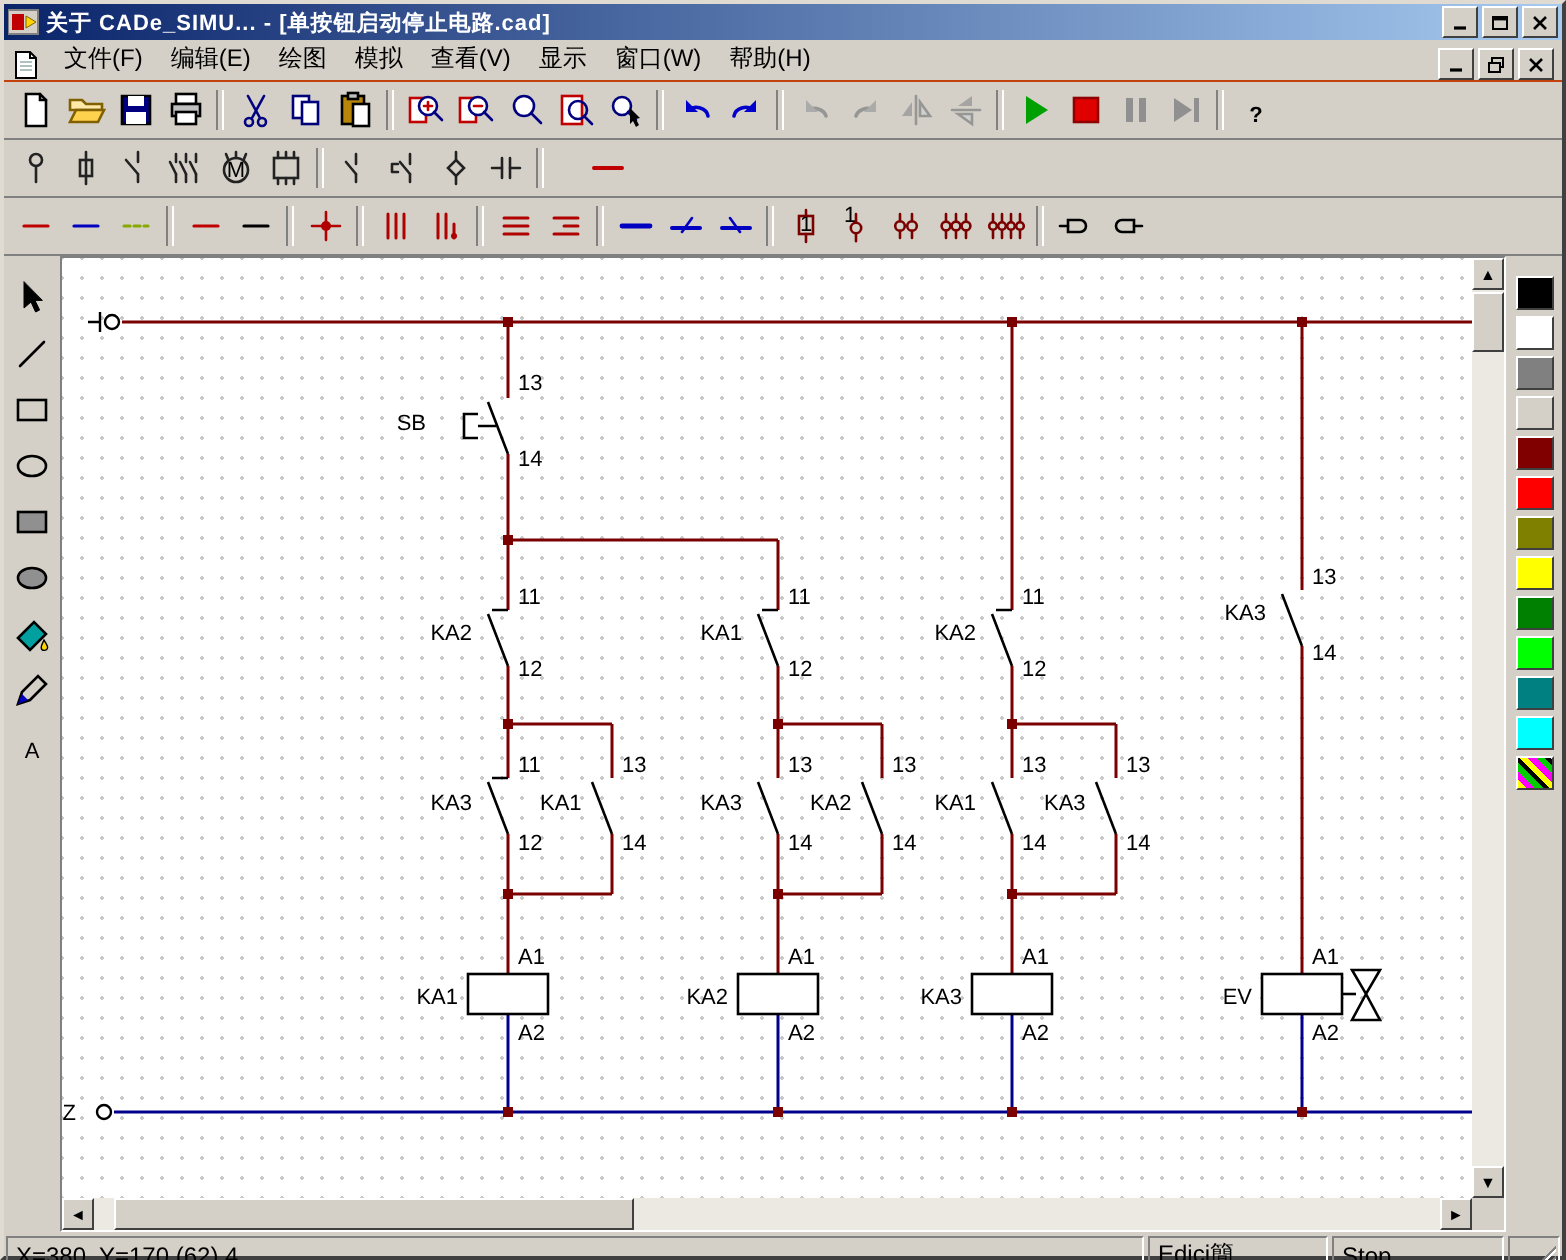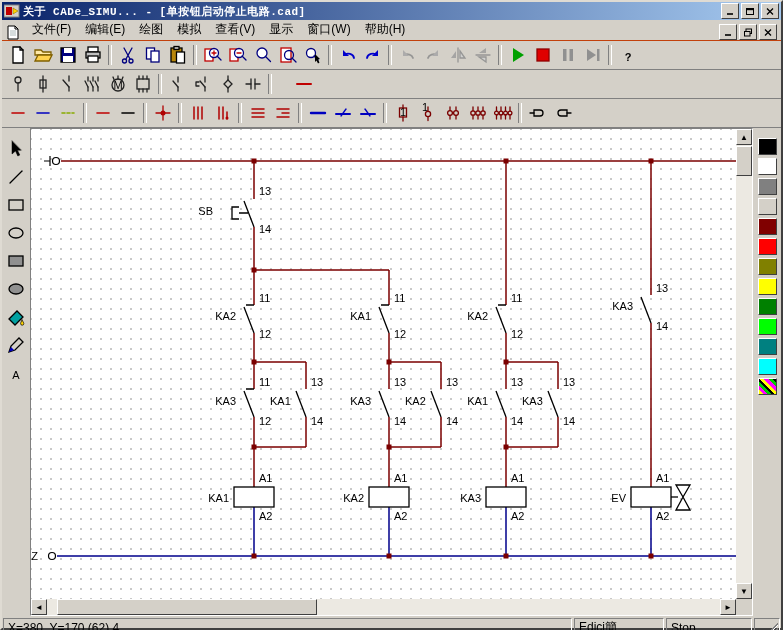--- a/index.html
+++ b/index.html
@@ -3,21 +3,21 @@
 <meta charset="utf-8">
 <style>
   html,body{margin:0;padding:0;width:783px;height:630px;overflow:hidden;
     font-family:"Liberation Sans",sans-serif;-webkit-font-smoothing:none;}
   .win{width:779px;height:626px;background:#d4d0c8;border:2px solid;
     border-color:#dfdbd3 #404040 #404040 #dfdbd3;position:relative;}
   
   .titlebar{height:18px;background:linear-gradient(90deg,#0a246a,#a6caf0);
     display:flex;align-items:center;padding:0 2px;color:#fff;font-size:11px;font-weight:bold;}
   .titlebar .ticon{width:16px;height:14px;margin-right:3px;flex:0 0 auto;}
-  .title-text{flex:1;white-space:nowrap;overflow:hidden;letter-spacing:.5px;font-family:Liberation Mono, monospace;}
+  .title-text{flex:1;white-space:nowrap;overflow:hidden;letter-spacing:.5px;}
   .winbtn{width:16px;height:14px;background:#d4d0c8;border:1px solid;
     border-color:#fff #404040 #404040 #fff;margin-left:2px;display:flex;
     align-items:center;justify-content:center;flex:0 0 auto;}
   .winbtn svg{width:10px;height:9px;display:block;}
   
   .menubar{height:20px;display:flex;align-items:flex-end;padding:0 2px;font-size:12px;
     border-bottom:1px solid #c2410c;box-shadow:0 1px 0 #fff;}
   .menubar .docicon{width:16px;height:15px;margin:0 4px 0 1px;}
   .menu-item{padding:2px 7px;color:#000;white-space:nowrap;}
   .menu-spacer{flex:1;}

